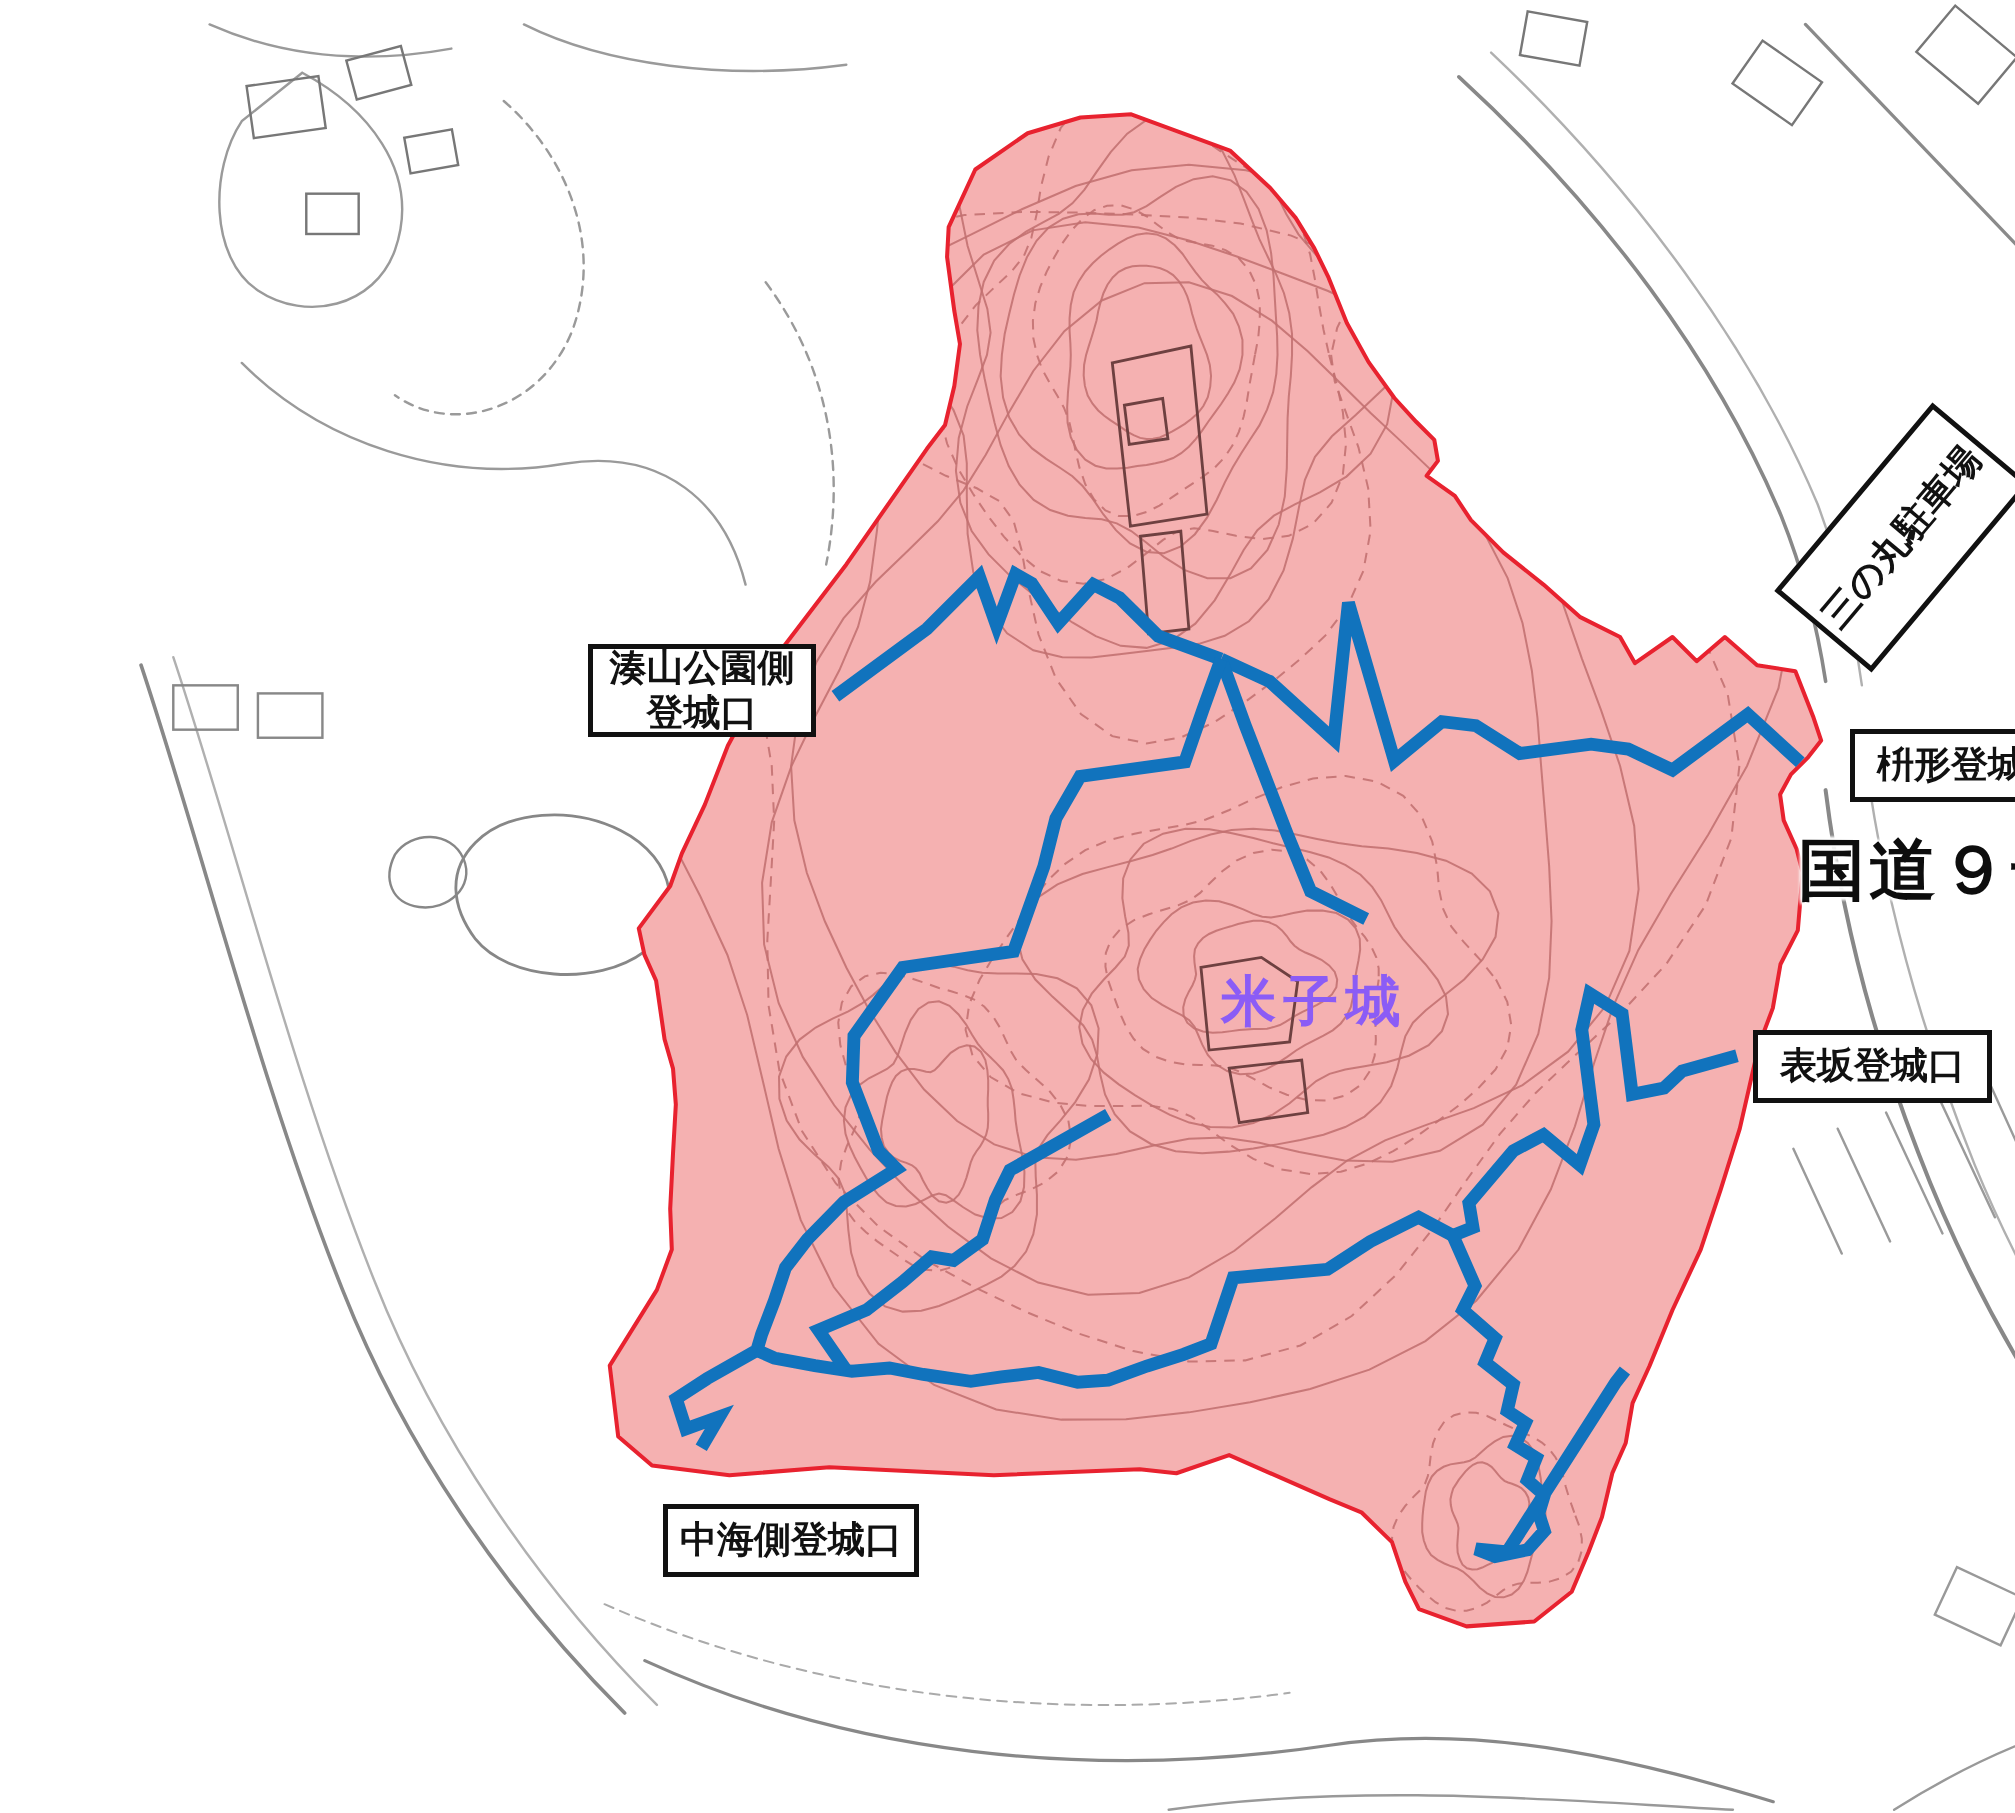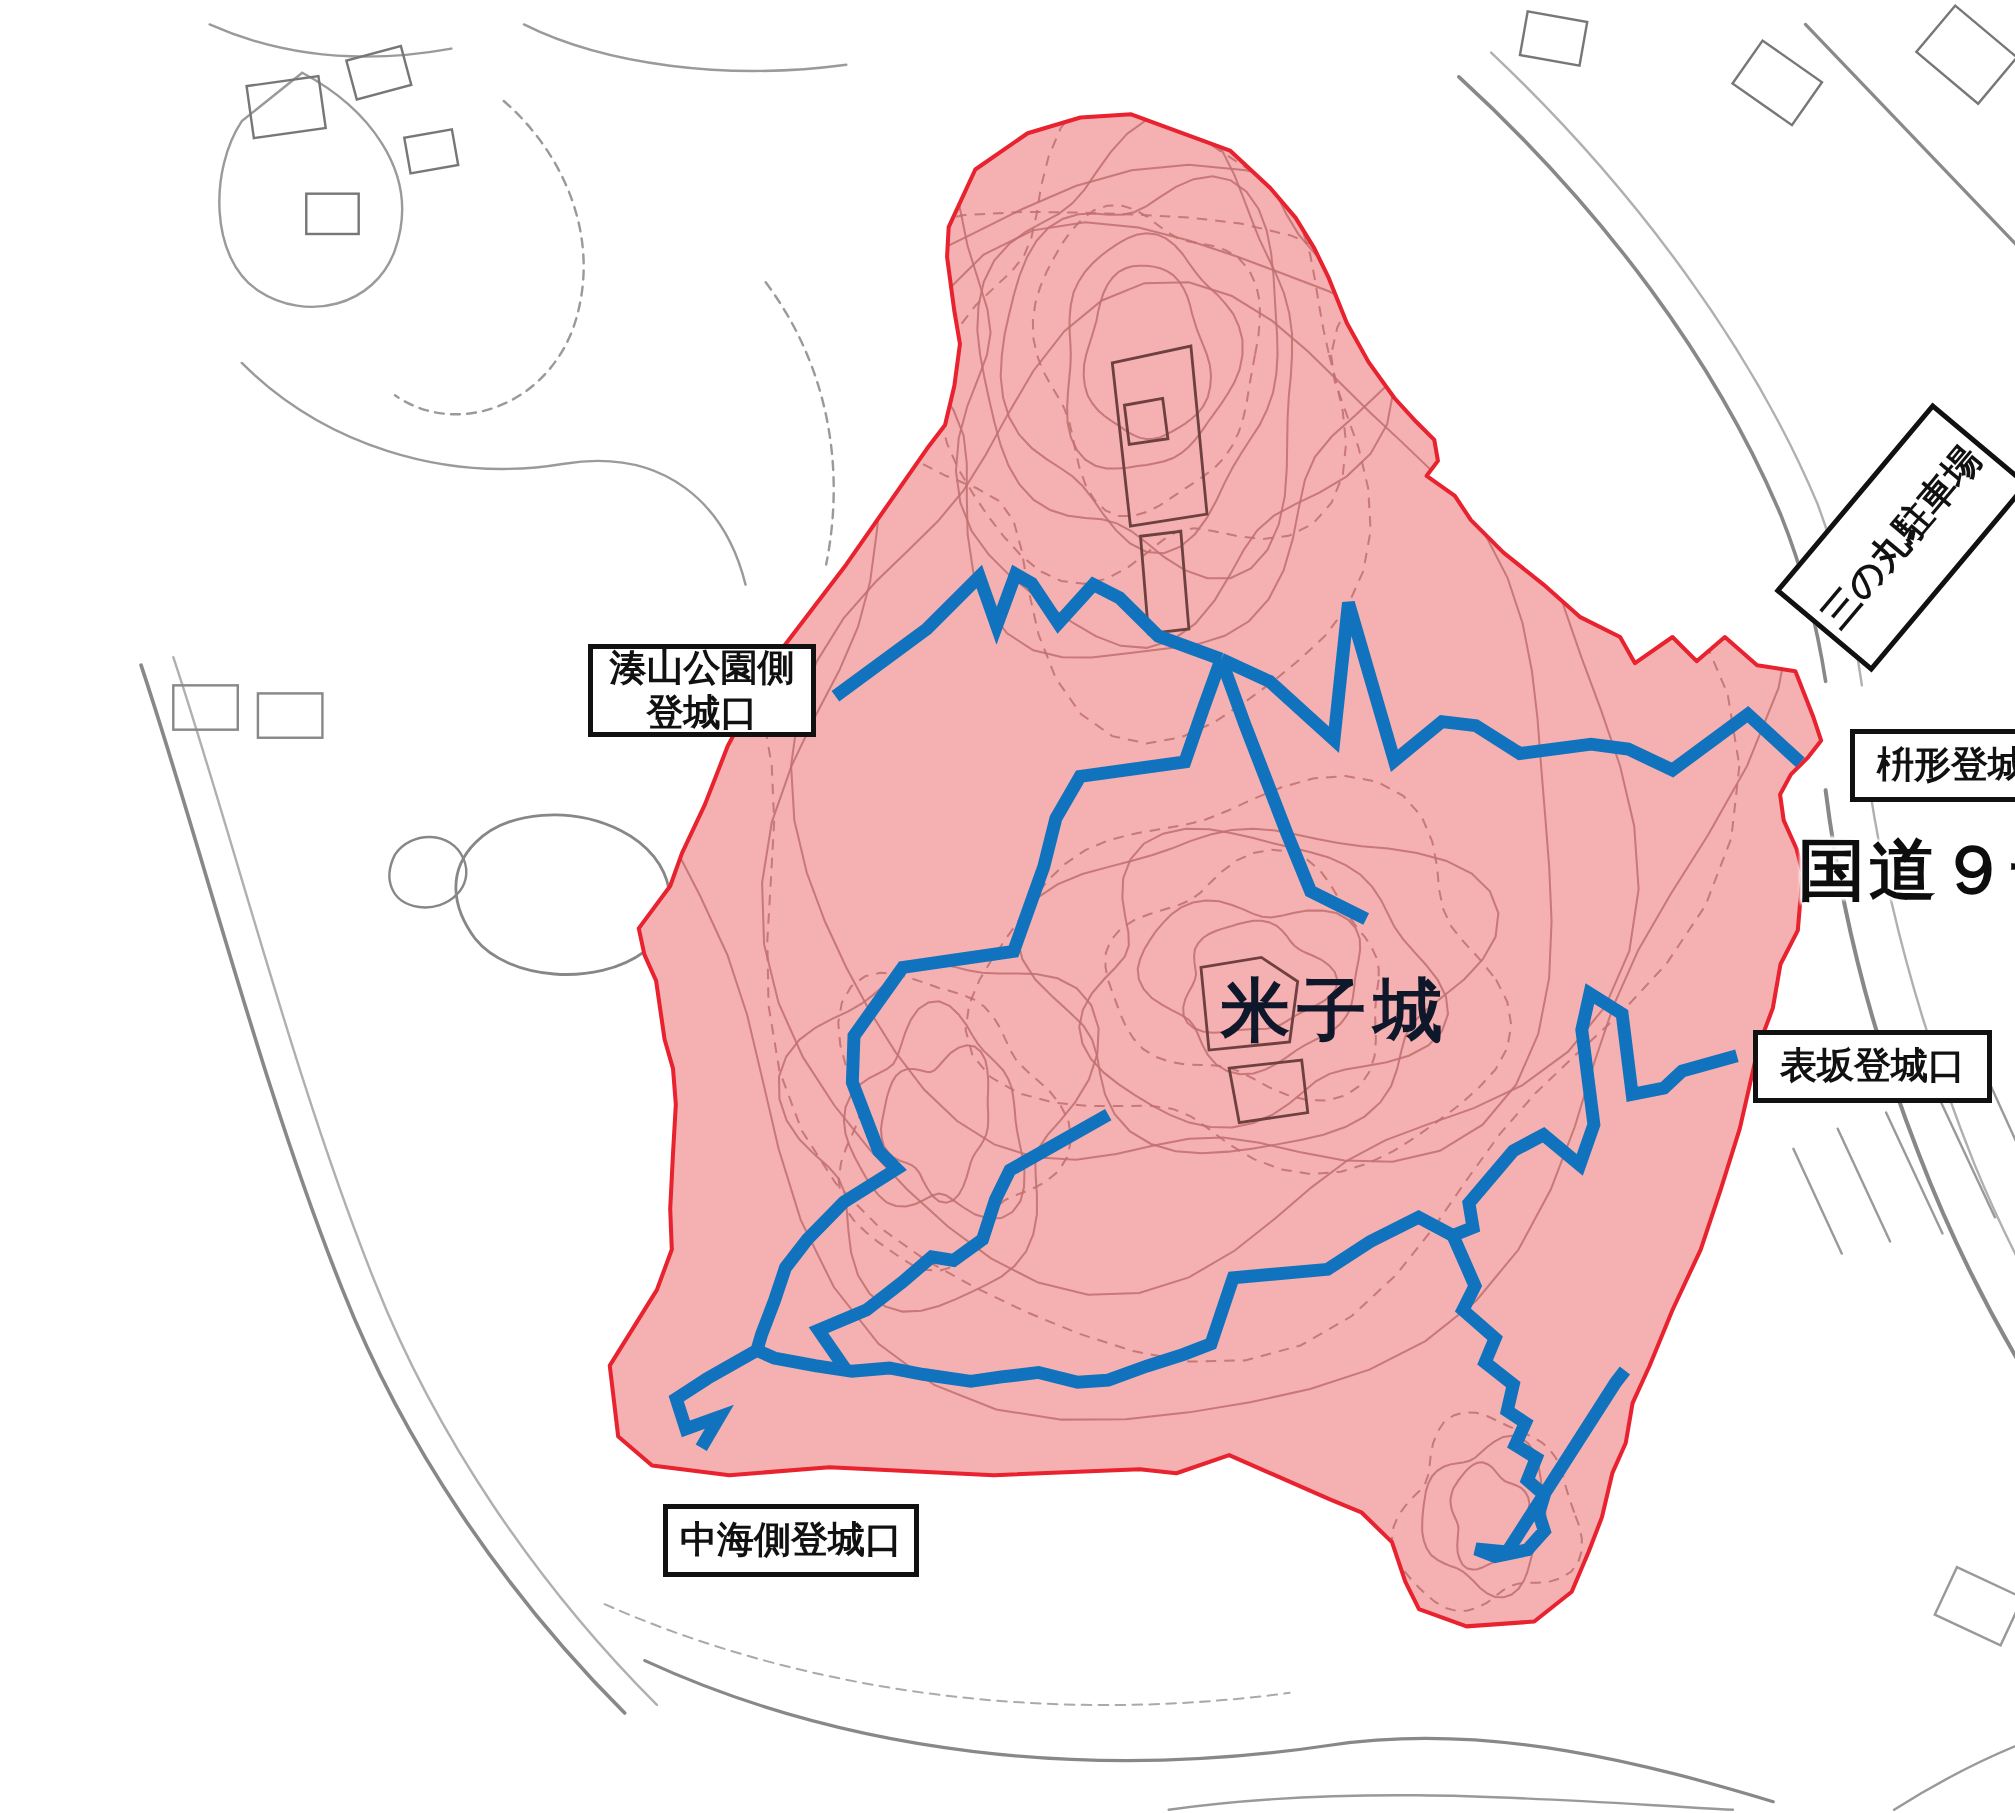--- a/index.html
+++ b/index.html
@@ -6,21 +6,21 @@
   .stage{position:relative;width:2601px;height:1814px;background:#ffffff;overflow:hidden;
          font-family:"Liberation Sans","DejaVu Sans",sans-serif;}
   svg.map{position:absolute;left:0;top:0;width:2601px;height:1814px;display:block;}
   .label-box{position:absolute;display:flex;align-items:center;justify-content:center;
 ptr     text-align:center;background:#ffffff;border:5.2px solid #111111;color:#111111;
      font-weight:700;font-size:37px;line-height:1.2;white-space:pre-line;box-sizing:border-box;z-index:5;}
   .label-box{position:absolute;display:flex;align-items:center;justify-content:center;
      text-align:center;background:#ffffff;border:5.2px solid #111111;color:#111111;
      font-weight:700;font-size:37px;line-height:1.2;white-space:pre-line;box-sizing:border-box;z-index:5;}
   .label-rotated{transform:rotate(-50deg);}
-  .castle-name{position:absolute;color:#0f172a;font-size:69px;font-weight:600;
+  .castle-name{position:absolute;color:#8b5cf6;font-size:55px;font-weight:600;
      letter-spacing:7.3px;z-index:4;white-space:nowrap;}
   .road-name{position:absolute;color:#0d0d0d;font-size:67px;font-weight:700;letter-spacing:4px;
      z-index:4;white-space:nowrap;
      text-shadow:0 0 5.6px #fff,0 0 5.6px #fff,1.6px 1.6px 3.2px #fff,-1.6px -1.6px 3.2px #fff,1.6px -1.6px 3.2px #fff,-1.6px 1.6px 3.2px #fff;}
 </style>
 </head>
 <body>
 
 <div class="stage">
 

